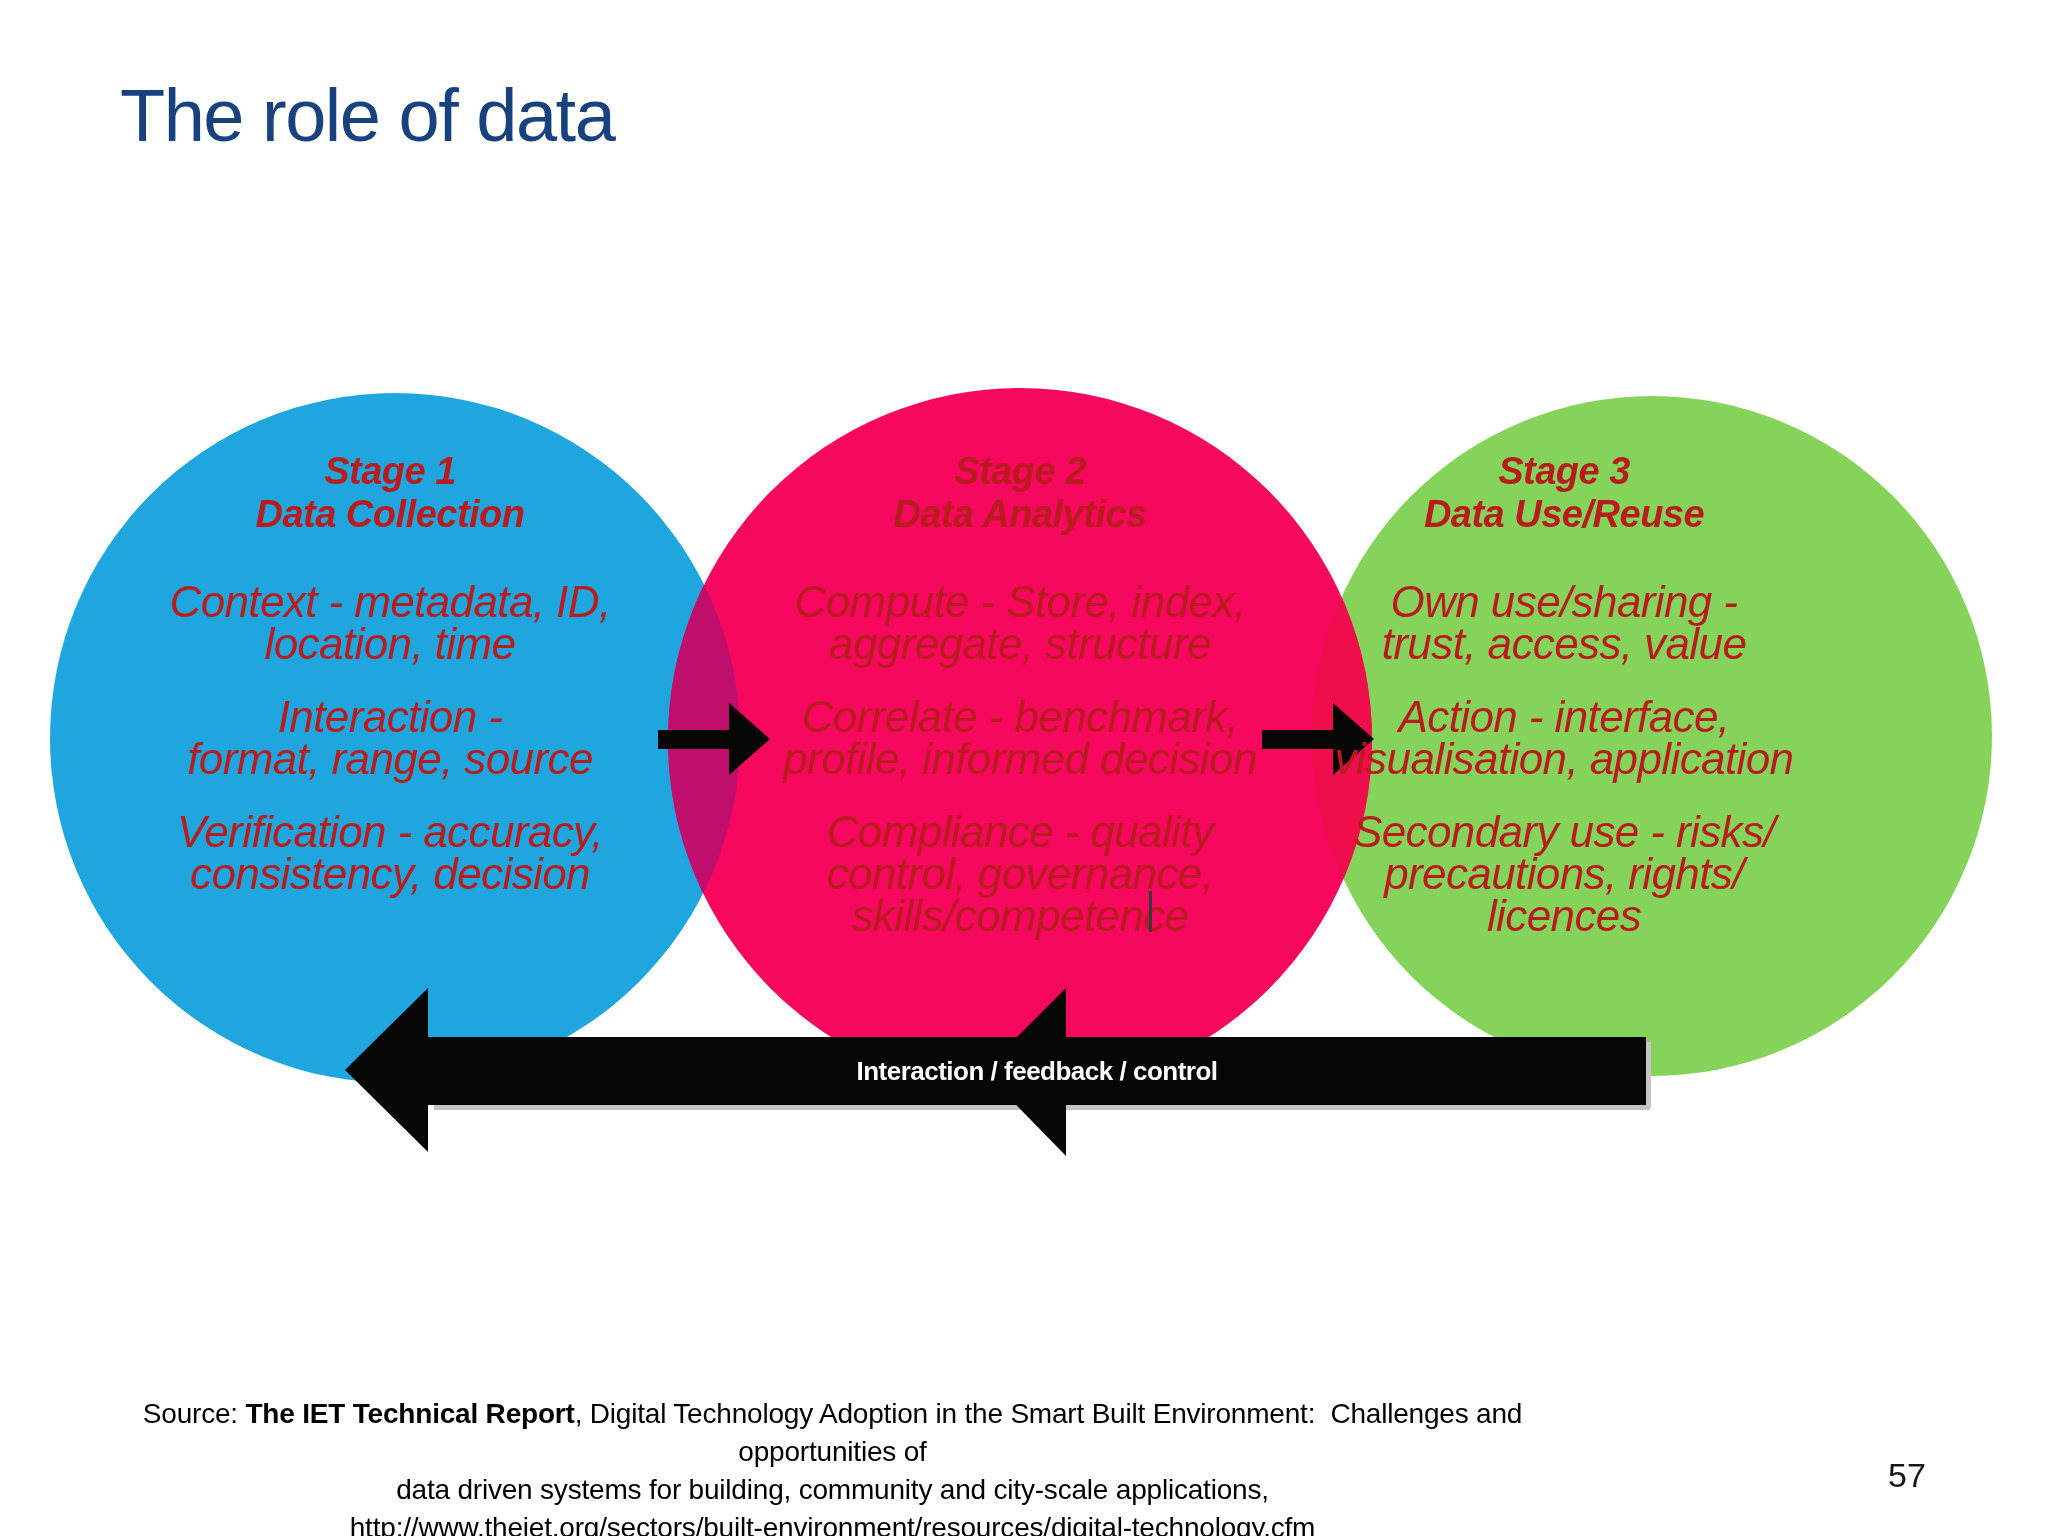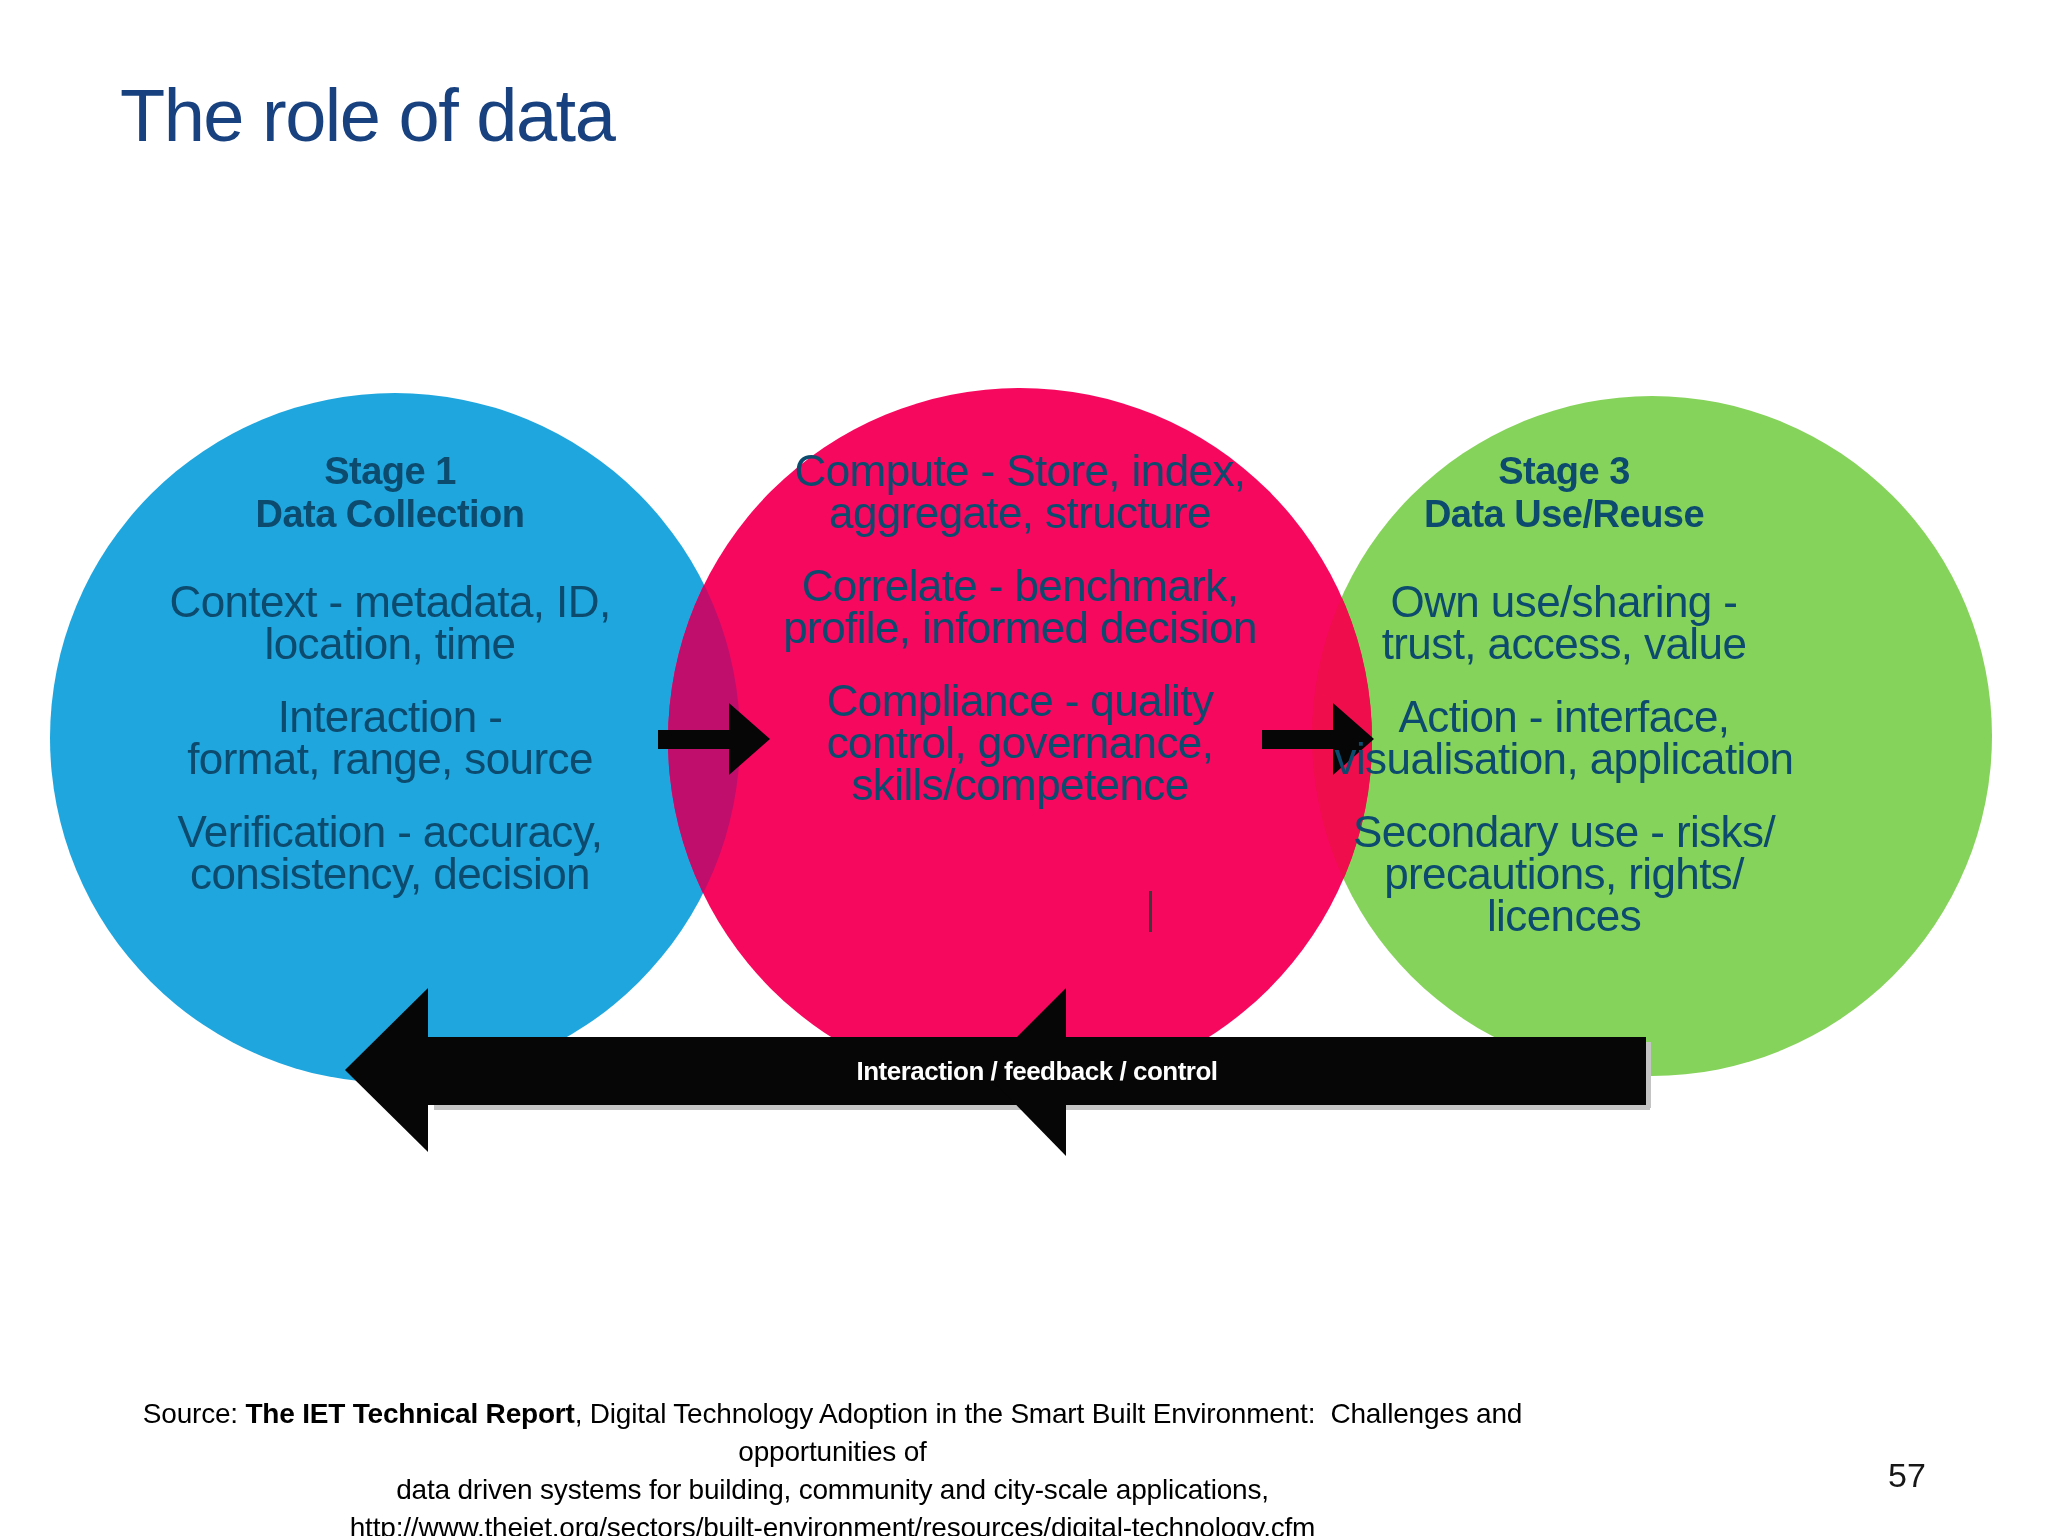--- a/index.html
+++ b/index.html
@@ -11,21 +11,21 @@
     font-family:"Liberation Sans", sans-serif;
   }
   #diagram-svg{position:absolute;left:0;top:0;width:2048px;height:1536px;}
   .page-title{
     position:absolute;left:120px;top:76px;
     font-size:74px;line-height:80px;letter-spacing:-1.5px;
     color:#17417F;font-weight:400;margin:0;
   }
   .stage{
     position:absolute;top:450px;width:480px;
-    text-align:center;color:#0c4a6e;
+    text-align:center;color:#b91c1c;font-style:italic;
   }
   .stage-title{
     font-size:38px;font-weight:bold;line-height:43px;
     white-space:pre-line;margin:0 0 45px 0;letter-spacing:-0.5px;
   }
   .stage p{
     font-size:44px;line-height:42px;margin:0 0 31px 0;
     white-space:pre-line;letter-spacing:-0.6px;
   }
   #stage-1-text{left:150px;}
@@ -103,20 +103,22 @@
 Data Collection</div>
     <p>Context - metadata, ID,
 location, time</p>
     <p>Interaction -
 format, range, source</p>
     <p>Verification - accuracy,
 consistency, decision</p>
   </div>
 
   <div class="stage" id="stage-2-text">
+    <div class="stage-title">Stage 2
+Data Analytics</div>
     <p>Compute - Store, index,
 aggregate, structure</p>
     <p>Correlate - benchmark,
 profile, informed decision</p>
     <p>Compliance - quality
 control, governance,
 skills/competence</p>
   </div>
 
   <div class="stage" id="stage-3-text">

